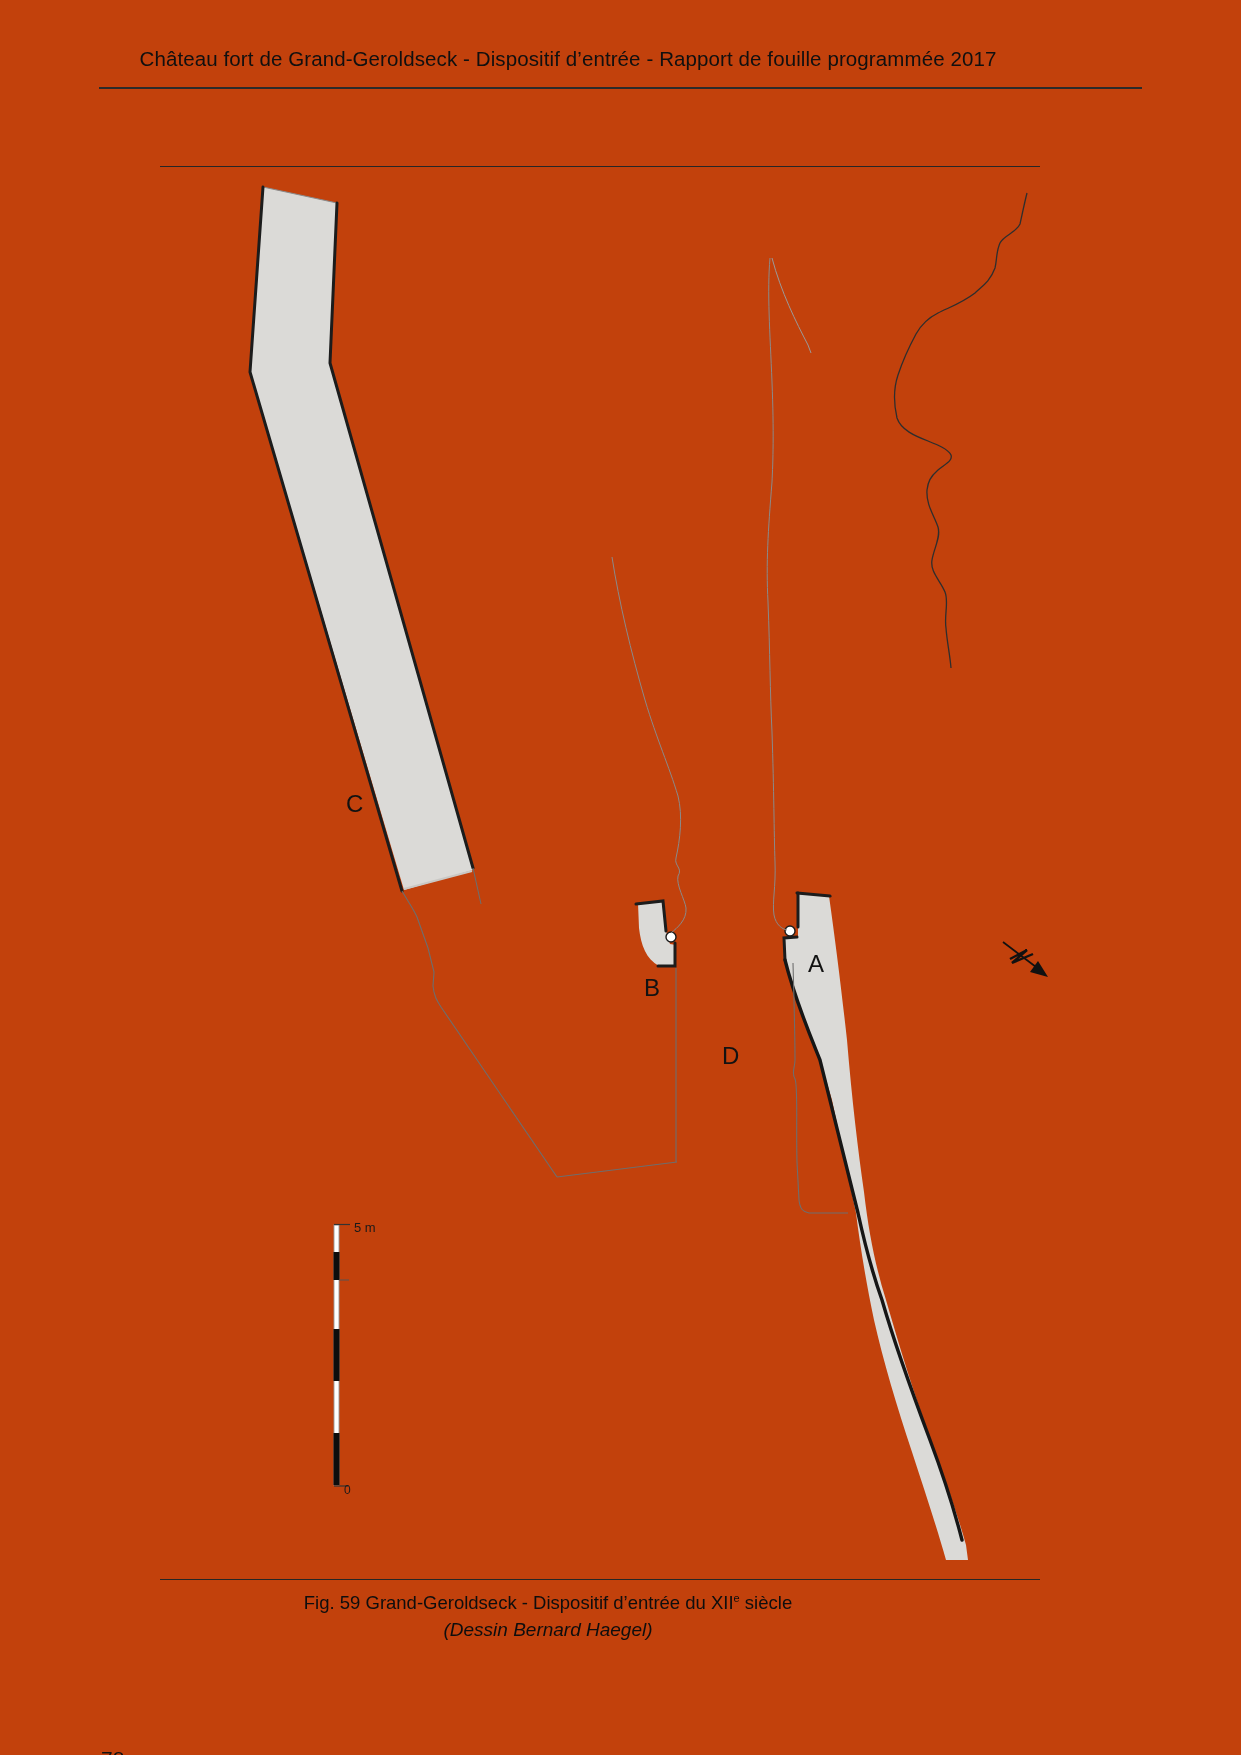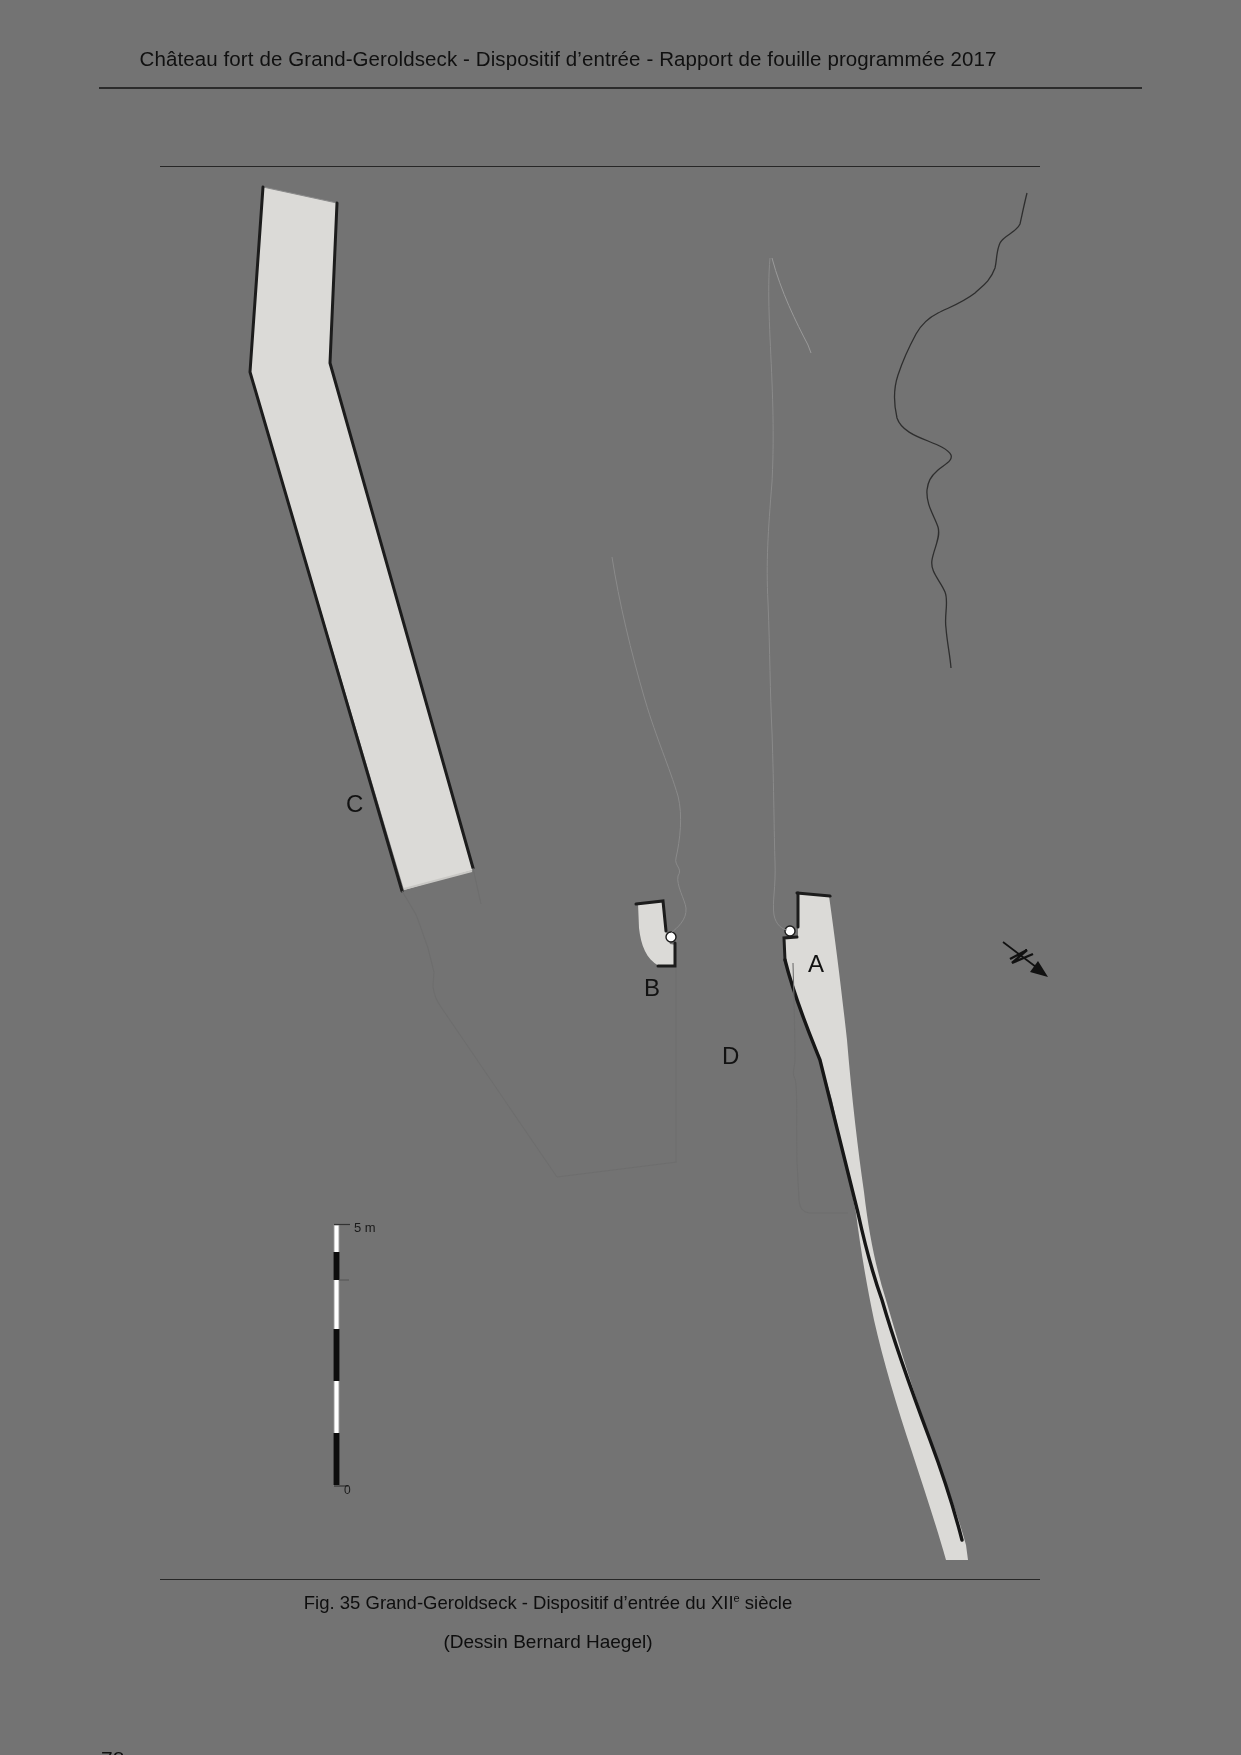--- a/index.html
+++ b/index.html
@@ -1,19 +1,19 @@
 <!DOCTYPE html>
 <html><head>
 <meta charset="utf-8">
 <style>
   html,body{margin:0;padding:0;background:#888;}
   .page{
     position:relative;
     width:1241px;height:1755px;
-    background:#737373;
+    background:#c2410c;
     font-family:"Liberation Sans",sans-serif;
     color:#141414;
     overflow:hidden;
     margin:0 auto;
   }
   .header-title{
     position:absolute;top:47px;left:0;width:1136px;
     text-align:center;font-size:20.5px;letter-spacing:0.1px;color:#101010;
   }
   .header-rule{
@@ -25,21 +25,21 @@
     border-bottom:1.6px solid #262626;
   }
   .drawing{position:absolute;top:0;left:0;}
   .caption{
     position:absolute;top:1592px;left:58px;width:980px;
     text-align:center;font-size:18.5px;color:#0e0e0e;
   }
   .caption sup{font-size:11px;vertical-align:super;line-height:0;}
   .caption2{
     position:absolute;top:1619px;left:58px;width:980px;
-    text-align:center;font-size:19px;color:#0e0e0e;margin-top:12px;
+    text-align:center;font-size:19px;font-style:italic;color:#0e0e0e;
   }
   .page-number{
     position:absolute;top:1703px;left:101px;font-size:21px;color:#111;margin-top:44px;
   }
   svg text.plan-label{font-family:"Liberation Sans",sans-serif;font-size:24px;fill:#121212;}
   svg text.scale-label{font-family:"Liberation Sans",sans-serif;font-size:13px;fill:#1a1a1a;}
   svg text.scale-label-small{font-family:"Liberation Sans",sans-serif;font-size:12px;fill:#1a1a1a;}
 </style>
 </head>
 <body>
@@ -148,21 +148,21 @@
       <text class="scale-label-small" x="344" y="1494">0</text>
     </g>
 
     <text class="plan-label" x="346" y="812">C</text>
     <text class="plan-label" x="644" y="996">B</text>
     <text class="plan-label" x="722" y="1064">D</text>
     <text class="plan-label" x="808" y="972">A</text>
   </svg>
 
   <div class="caption">
-    <span>Fig. 35 Grand-Geroldseck - Dispositif d’entrée du XII</span><sup>e</sup><span> siècle</span>
+    <span>Fig. 59 Grand-Geroldseck - Dispositif d’entrée du XII</span><sup>e</sup><span> siècle</span>
   </div>
   <div class="caption2">
     <span>(Dessin Bernard Haegel)</span>
   </div>
 
   <div class="page-number">78</div>
 
 </div>
 
 </body></html>

